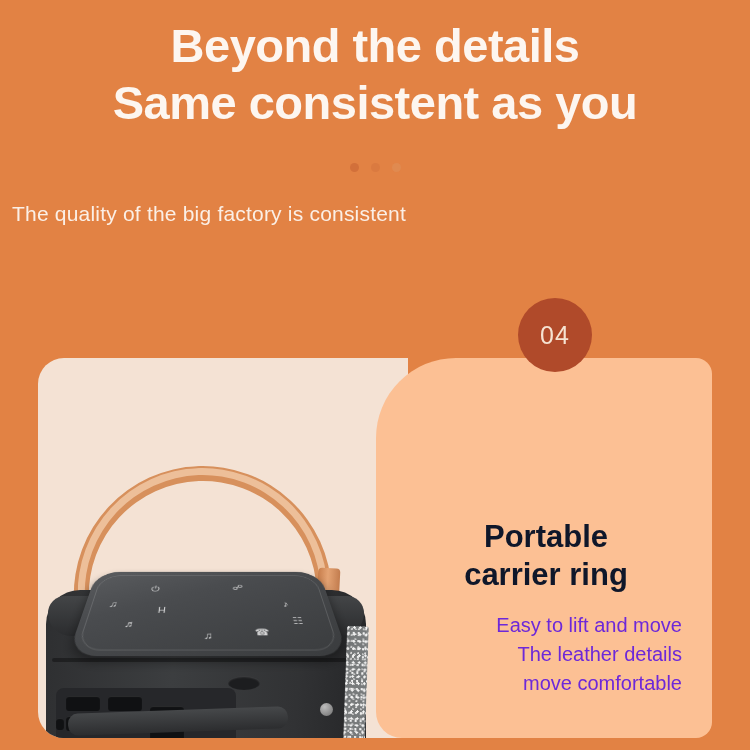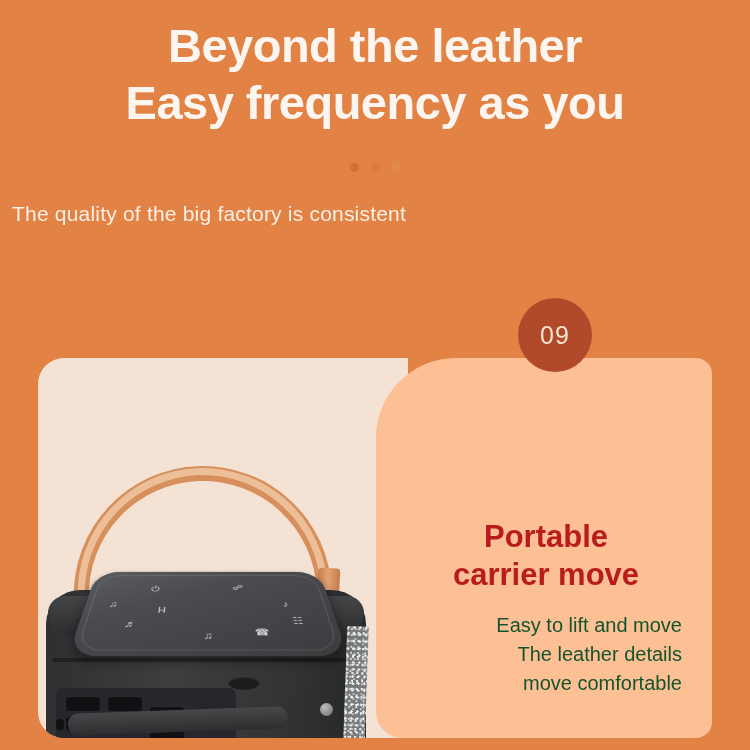--- a/index.html
+++ b/index.html
@@ -83,31 +83,31 @@
     font-weight:400;
     letter-spacing:1px;
   }
 
   
   #info-title {
     position:absolute;
     right:30px; top:160px;
     width:272px;
     text-align:center;
-    color:#b91c1c;
+    color:#0f172a;
     font-weight:700;
     font-size:31px;
     line-height:38px;
   }
   #info-body {
     position:absolute;
     right:30px; top:253px;
     width:272px;
     text-align:right;
-    color:#14532d;
+    color:#6d28d9;
     font-size:20px;
     line-height:29px;
   }
   #info-body div { white-space:nowrap; }
 
   
   #product { position:absolute; left:0; top:0; width:370px; height:380px; }
 
   
   .ring-outer {
@@ -240,23 +240,23 @@
     background:linear-gradient(180deg,#46484A,#2C2D2F);
     border-radius:10px;
     transform: rotate(-2deg);
   }
 </style>
 </head>
 <body>
 
 <div id="header">
 
-  <div class="headline" id="headline-1">Beyond the leather</div>
-
-  <div class="headline" id="headline-2">Easy frequency as you</div>
+  <div class="headline" id="headline-1">Beyond the details</div>
+
+  <div class="headline" id="headline-2">Same consistent as you</div>
 
   <div id="dots">
     <span class="dot d1"></span>
     <span class="dot d2"></span>
     <span class="dot d3"></span>
   </div>
 
   <div id="subtitle">The quality of the big factory is consistent</div>
 </div>
 
@@ -301,26 +301,26 @@
       </div>
       <div class="foot-bar"></div>
 
     </div>
   </div>
 
   <div id="info-panel">
 
     <div id="info-title">
       <div>Portable</div>
-      <div>carrier move</div>
+      <div>carrier ring</div>
     </div>
 
     <div id="info-body">
       <div>Easy to lift and move</div>
       <div>The leather details</div>
       <div>move comfortable</div>
     </div>
   </div>
 </div>
 
 <div id="badge">
-  <span id="badge-number">09</span>
+  <span id="badge-number">04</span>
 </div>
 
 </body></html>

